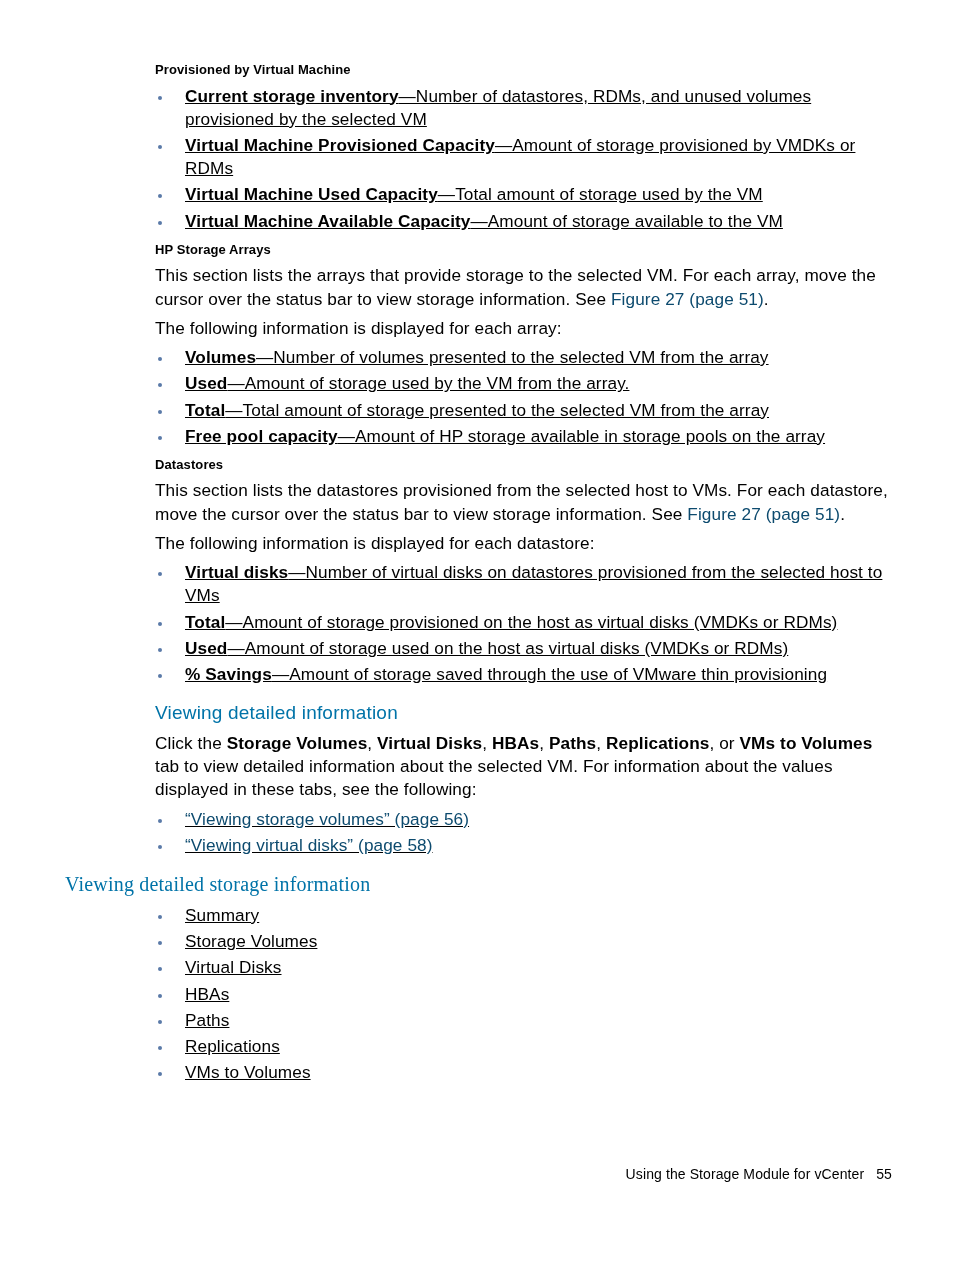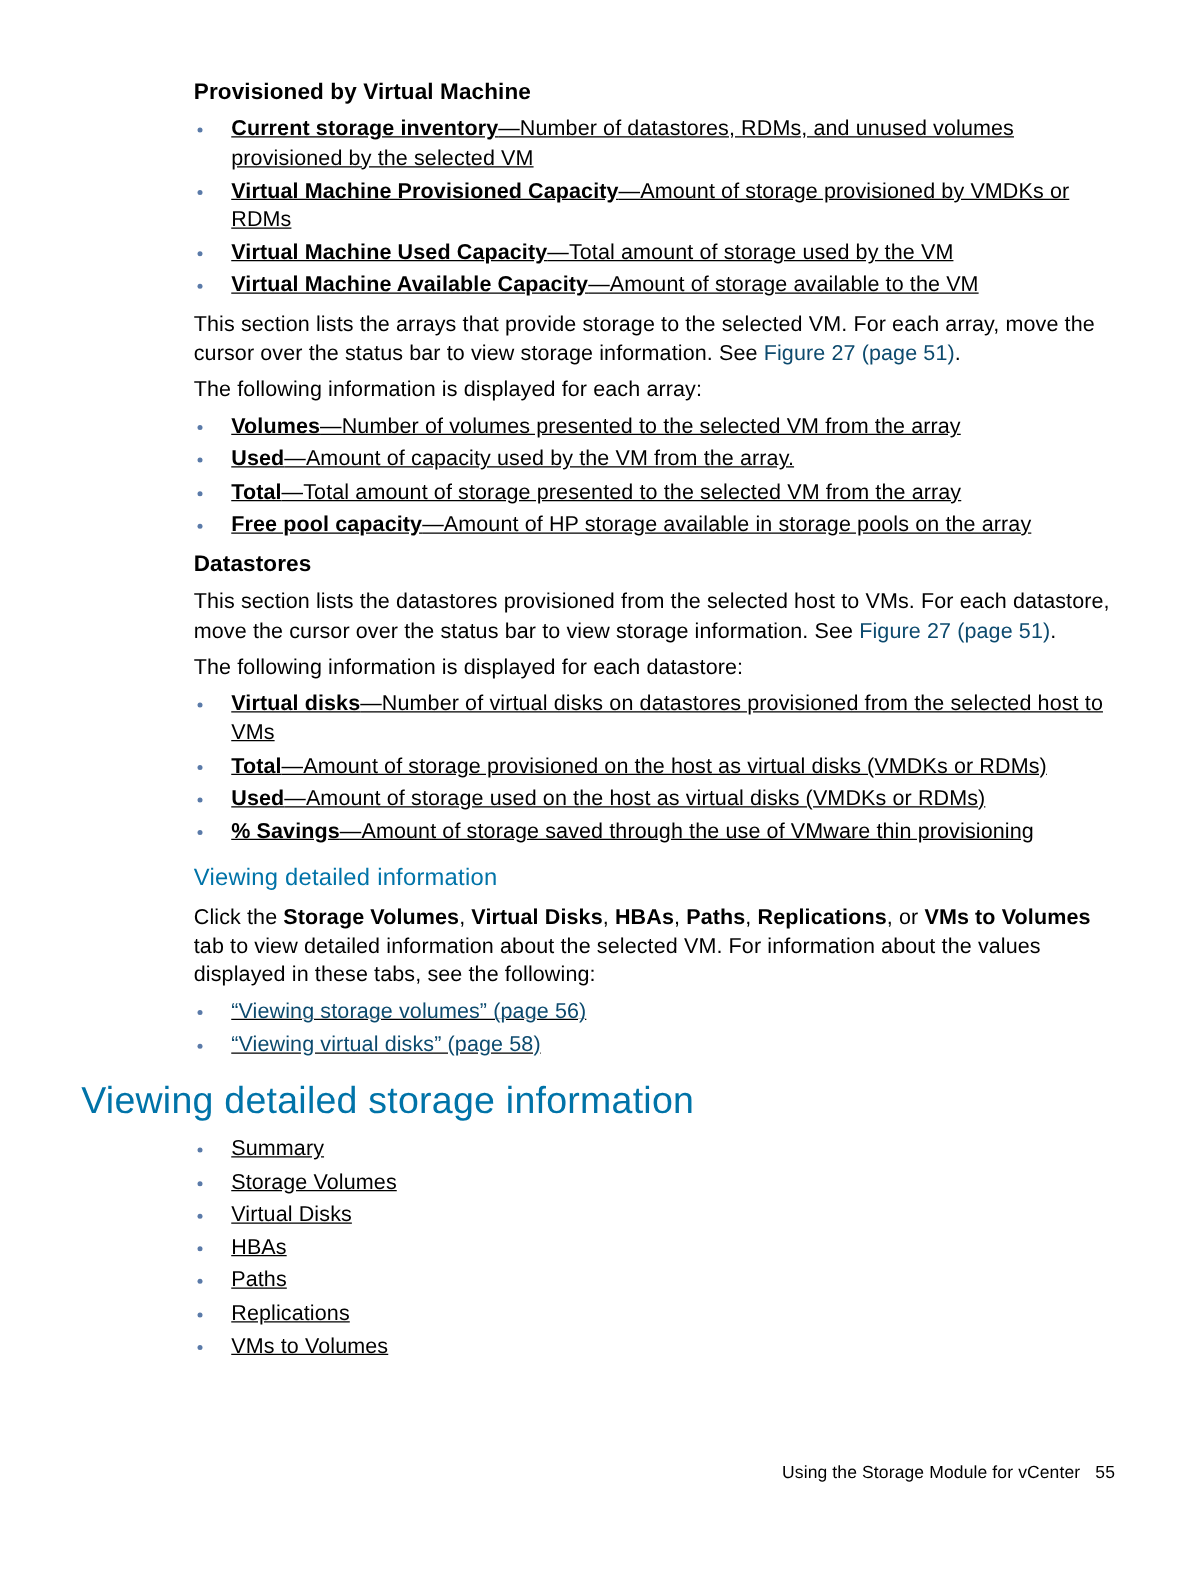--- a/index.html
+++ b/index.html
@@ -15,21 +15,21 @@
   }
   .page {
     padding: 55px 60px 30px 65px;
   }
   .content {
     margin-left: 90px;
   }
   .bold { font-weight: 700; }
   .sec-head {
     font-weight: 700;
-    font-size: 18px;
+    font-size: 13px;
     margin: 6px 0 6px 0;
   }
   p { margin: 4px 0 6px 0; }
   ul {
     margin: 4px 0 8px 0;
     padding-left: 18px;
     text-decoration: underline;
   }
   li {
     margin: 3px 0;
@@ -46,23 +46,24 @@
   h3.sub {
     font-weight: 400;
     color: #0073a8;
     font-size: 19px;
     margin: 14px 0 6px 0;
     letter-spacing: 0.2px;
   }
   h2.sect {
     font-weight: 400;
     color: #0073a8;
-    font-size: 30px;
+    font-size: 20px;
     margin: 14px 0 6px -90px;
     letter-spacing: 0.2px;
+    font-family: Liberation Serif, serif;
   }
   .footer {
     margin-top: 80px;
     text-align: right;
     font-size: 14px;
     padding-right: 2px;
   }
 </style>
 </head>
 <body>
@@ -71,27 +72,28 @@
   <div class="content">
 
     <div class="sec-head">Provisioned by Virtual Machine</div>
     <ul>
       <li><span class="bold">Current storage inventory</span><span>—Number of datastores, RDMs, and unused volumes provisioned by the selected VM</span></li>
       <li><span class="bold">Virtual Machine Provisioned Capacity</span><span>—Amount of storage provisioned by VMDKs or RDMs</span></li>
       <li><span class="bold">Virtual Machine Used Capacity</span><span>—Total amount of storage used by the VM</span></li>
       <li><span class="bold">Virtual Machine Available Capacity</span><span>—Amount of storage available to the VM</span></li>
     </ul>
 
+    <div class="sec-head">HP Storage Arrays</div>
     <p>
       <span>This section lists the arrays that provide storage to the selected VM. For each array, move the cursor over the status bar to view storage information. See </span><a class="link">Figure 27 (page 51)</a><span>.</span>
     </p>
     <p>The following information is displayed for each array:</p>
     <ul>
       <li><span class="bold">Volumes</span><span>—Number of volumes presented to the selected VM from the array</span></li>
-      <li><span class="bold">Used</span><span>—Amount of capacity used by the VM from the array.</span></li>
+      <li><span class="bold">Used</span><span>—Amount of storage used by the VM from the array.</span></li>
       <li><span class="bold">Total</span><span>—Total amount of storage presented to the selected VM from the array</span></li>
       <li><span class="bold">Free pool capacity</span><span>—Amount of HP storage available in storage pools on the array</span></li>
     </ul>
 
     <div class="sec-head">Datastores</div>
     <p>
       <span>This section lists the datastores provisioned from the selected host to VMs. For each datastore, move the cursor over the status bar to view storage information. See </span><a class="link">Figure 27 (page 51)</a><span>.</span>
     </p>
     <p>The following information is displayed for each datastore:</p>
     <ul>

